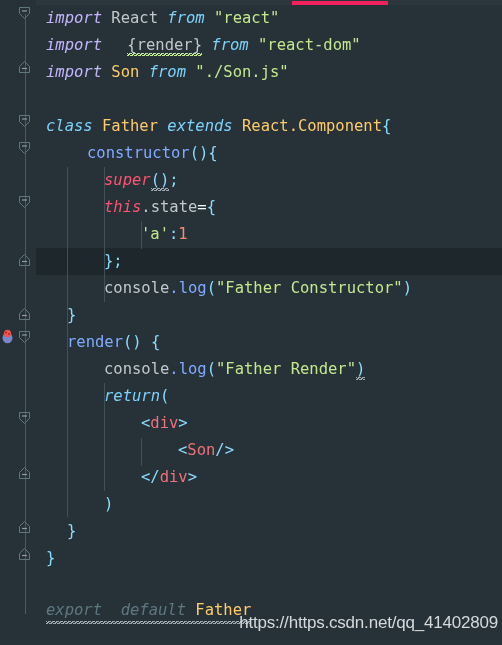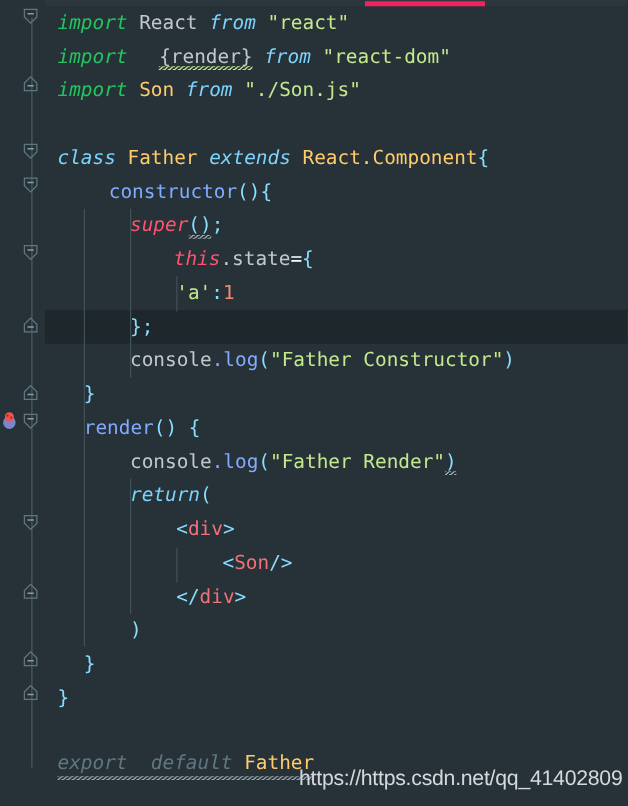--- a/index.html
+++ b/index.html
@@ -106,21 +106,21 @@
 
   
   .indent-guide {
     position: absolute;
     width: 1px;
     background: #3f5056;
   }
 
   
   .t-kw-italic   { color: #7dd3fc; font-style: italic; }  
-  .t-import      { color: #22c55e; font-style: italic; }  
+  .t-import      { color: #c4b5fd; font-style: italic; }  
   .t-str         { color: #c3e88d; }                      
   .t-plain       { color: #c1c8cc; }                      
   .t-cls         { color: #ffcb6b; }                      
   .t-fn          { color: #82aaff; }                      
   .t-punct       { color: #89ddff; }                      
   .t-this        { color: #ff5370; font-style: italic; text-align: right; }  
   .t-num         { color: #f78c6c; }                      
   .t-tag         { color: #f07178; }                      
   .t-tag-br      { color: #89ddff; }                      
   .t-op          { color: #eeffff; }                      
@@ -271,21 +271,21 @@
     <div class="line" style="top:59px; left:10px;"><span class="t-import">import</span><span class="t-plain"> </span><span class="t-cls">Son</span><span class="t-plain"> </span><span class="t-kw-italic">from</span><span class="t-plain"> </span><span class="t-str">"./Son.js"</span></div>
 
     <div class="line" style="top:86px; left:10px;"></div>
 
     <div class="line" style="top:113px; left:10px;"><span class="t-kw-italic">class</span><span class="t-plain"> </span><span class="t-cls">Father</span><span class="t-plain"> </span><span class="t-kw-italic">extends</span><span class="t-plain"> </span><span class="t-cls">React.Component</span><span class="t-punct">{</span></div>
 
     <div class="line" style="top:140px; left:31px;margin-left:20px;"><span class="t-fn">constructor</span><span class="t-punct">(</span><span class="t-punct">)</span><span class="t-punct">{</span></div>
 
     <div class="line" style="top:167px; left:68px;"><span class="t-this">super</span><span class="t-punct squiggle-weak">()</span><span class="t-punct">;</span></div>
 
-    <div class="line" style="top:194px; left:84px;padding-left:19px;"><span class="t-this">this</span><span class="t-plain">.state</span><span class="t-op">=</span><span class="t-punct">{</span></div>
+    <div class="line" style="top:194px; left:68px;"><span class="t-this">this</span><span class="t-plain">.state</span><span class="t-op">=</span><span class="t-punct">{</span></div>
 
     <div class="line" style="top:221px; left:105px;"><span class="t-str">'a'</span><span class="t-punct">:</span><span class="t-num">1</span></div>
 
     <div class="line" style="top:248px; left:68px;"><span class="t-punct">};</span></div>
 
     <div class="line" style="top:275px; left:68px;"><span class="t-plain">console</span><span class="t-fn">.log</span><span class="t-paren-g">(</span><span class="t-str">"Father Constructor"</span><span class="t-paren-g">)</span></div>
 
     <div class="line" style="top:302px; left:31px;"><span class="t-punct">}</span></div>
 
     <div class="line" style="top:329px; left:31px;"><span class="t-fn">render</span><span class="t-punct">(</span><span class="t-punct">)</span><span class="t-plain"> </span><span class="t-punct">{</span></div>

